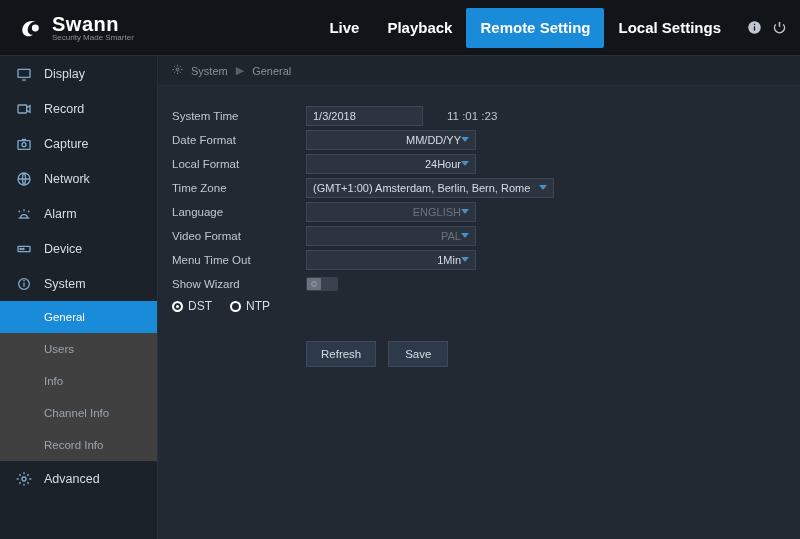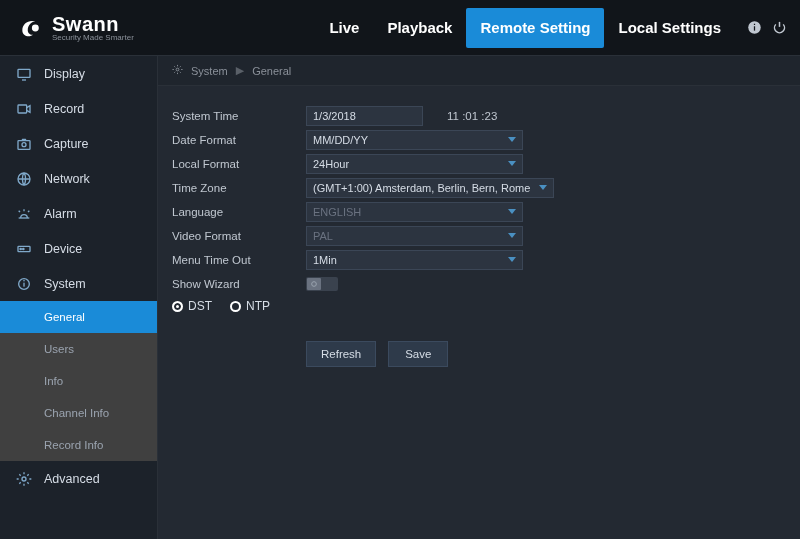--- a/index.html
+++ b/index.html
@@ -69,21 +69,21 @@
     border: 1px solid #3b4656; color: #d6dde6;
     padding: 0 6px; font-size: 11px;
   }
   .time-display { margin-left: 24px; color: #c0c7d0; font-size: 11.5px; }
   .select {
     height: 20px; background: #2c3440;
     border: 1px solid #3b4656;
     display: flex; align-items: center; justify-content: space-between;
     padding: 0 6px; cursor: pointer; font-size: 11px; color: #d6dde6;
   }
-  .select.w1 { width: 217px; }
+  .select.w1 { width: 170px; justify-content: flex-end; }
   .select.w2 { width: 248px; }
   .select.disabled { color: #6a7280; }
   .caret {
     width: 0; height: 0;
     border-left: 4px solid transparent; border-right: 4px solid transparent;
     border-top: 5px solid #4a90c2;
   }
   .toggle {
     width: 32px; height: 14px; background: #3a424e; border-radius: 2px;
     position: relative; cursor: pointer;

